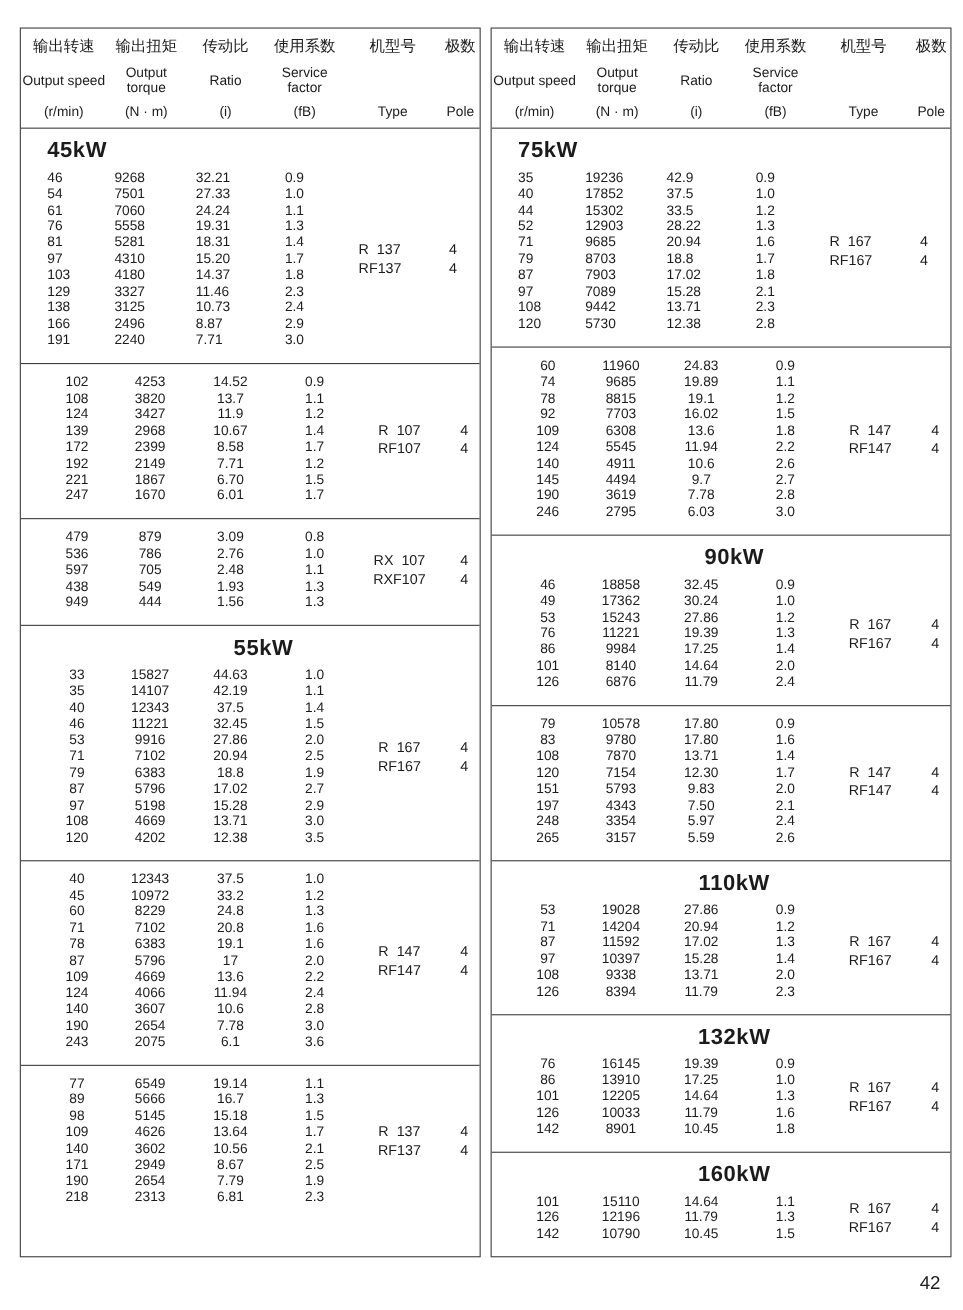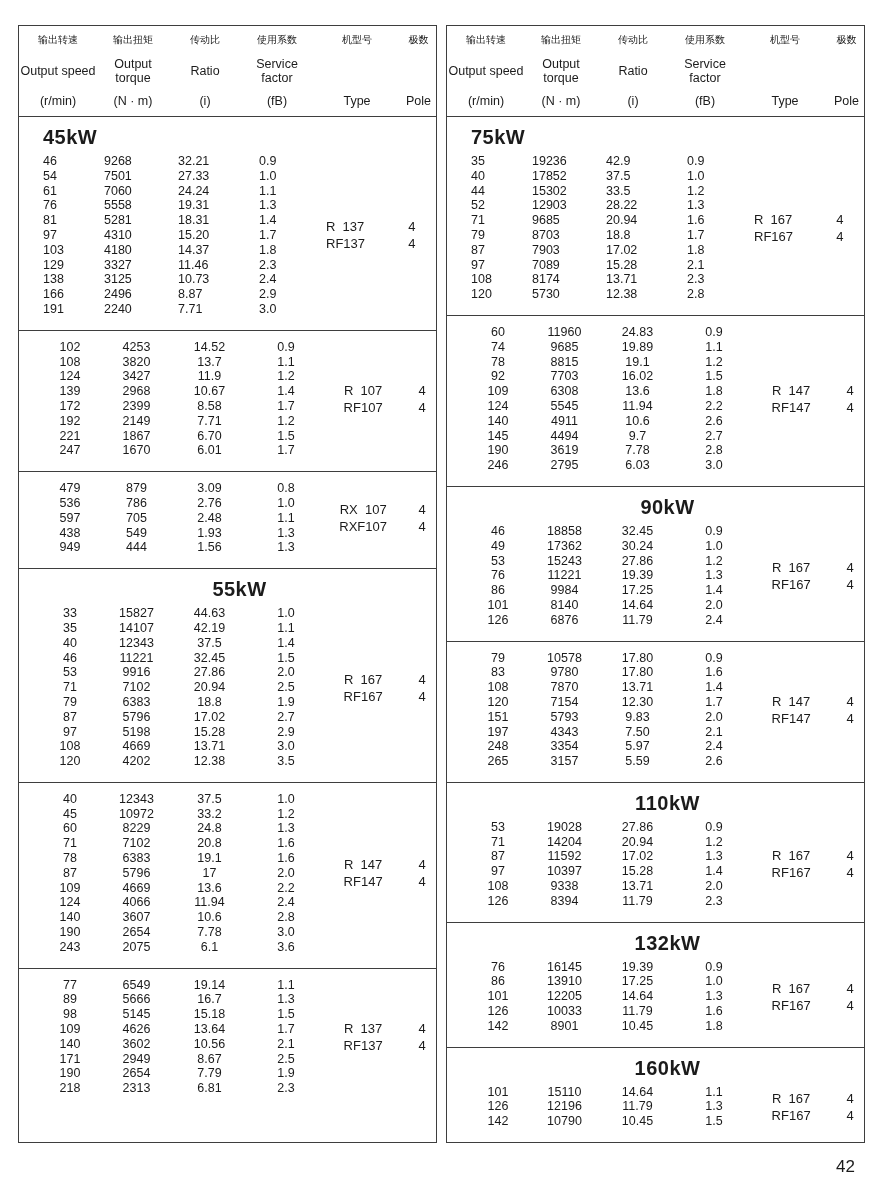--- a/index.html
+++ b/index.html
@@ -14,21 +14,21 @@
     border:1.5px solid #3e3e3e;
     display:flex;flex-direction:column;background:#fff;
   }
   .thead{
     height:91px;box-sizing:border-box;
     border-bottom:1px solid #3e3e3e;
     display:grid;grid-template-columns:78px 72px 72px 72px 88px 1fr;
     padding:7px 0 8px;
   }
   .hcell{display:flex;flex-direction:column;align-items:center;text-align:center;font-size:12.5px;}
-  .hcell .zh{font-size:10px;white-space:nowrap;}
+  .hcell .zh{font-size:14px;white-space:nowrap;}
   .hcell .mid{flex:1;display:flex;align-items:center;justify-content:center;}
   .hcell .en{line-height:14px;}
   .hcell .en.bottom{line-height:14px;margin-top:auto;}
   .hcell .unit{line-height:14px;white-space:nowrap;}
   .tbody{flex:1;display:flex;flex-direction:column;}
   .block{padding:9px 0 13px;}
   .block + .block{border-top:1px solid #3e3e3e;text-align:center;}
   .tbody .block:last-child{flex:1;}
   .kw{font-weight:bold;font-size:20px;padding-left:24px;margin:0 0 5px 0;letter-spacing:0.5px;}
   .bbody{display:flex;}
@@ -580,21 +580,21 @@
                 <span class="c c4">1.8</span>
               </div>
               <div class="row">
                 <span class="c c1">97</span>
                 <span class="c c2">7089</span>
                 <span class="c c3">15.28</span>
                 <span class="c c4">2.1</span>
               </div>
               <div class="row">
                 <span class="c c1">108</span>
-                <span class="c c2">8174</span>
+                <span class="c c2">9442</span>
                 <span class="c c3">13.71</span>
                 <span class="c c4">2.3</span>
               </div>
               <div class="row">
                 <span class="c c1">120</span>
                 <span class="c c2">5730</span>
                 <span class="c c3">12.38</span>
                 <span class="c c4">2.8</span>
               </div>
             </div>

